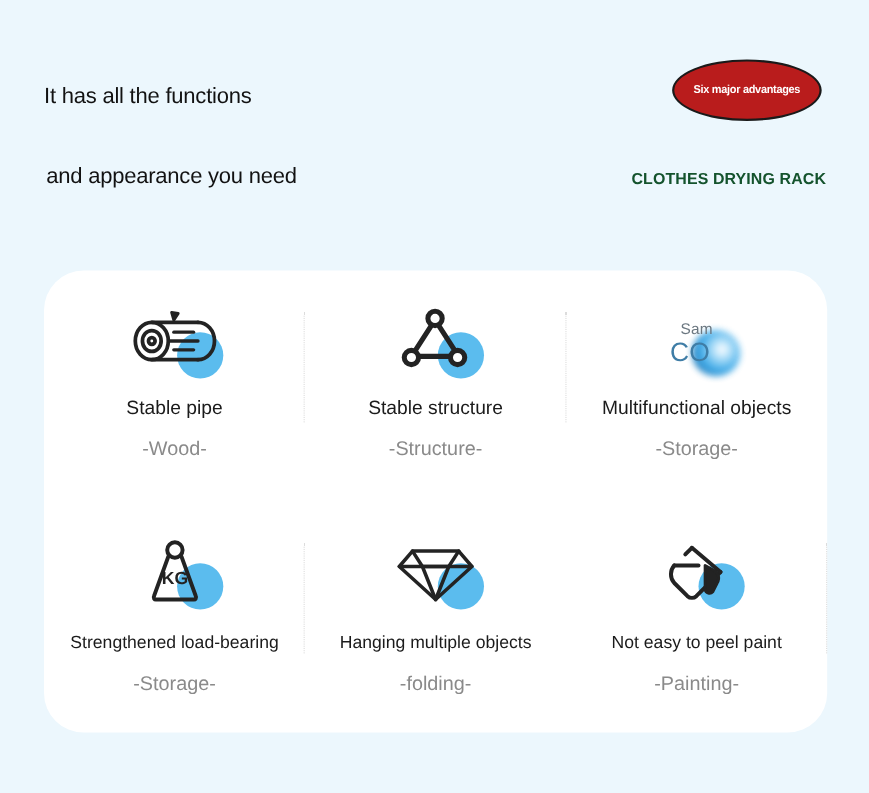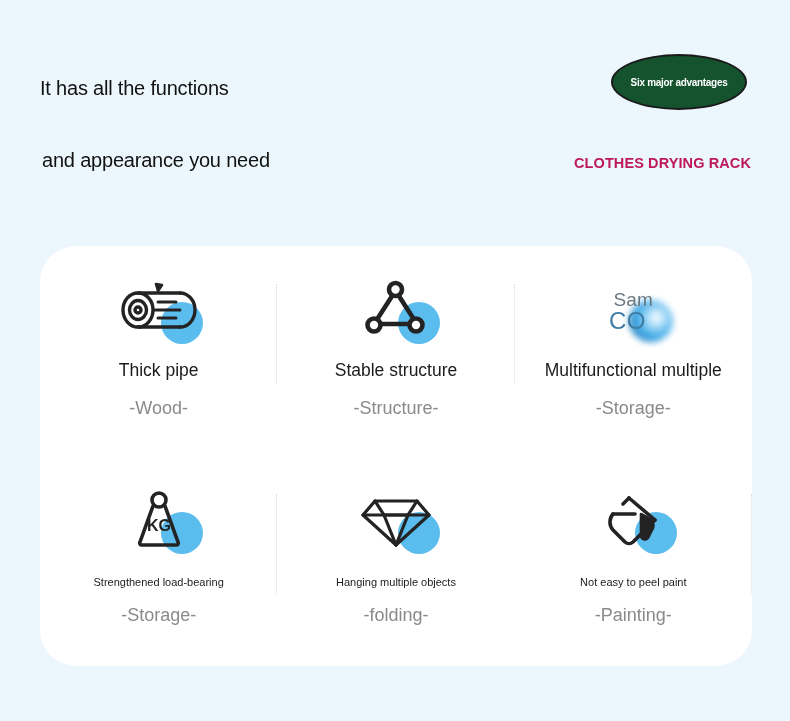--- a/index.html
+++ b/index.html
@@ -33,42 +33,42 @@
   .headline-line.second { padding-left: 2px; }
 
   
   .badge {
     position: absolute;
     left: 611px;
     top: 54px;
     width: 136px;
     height: 56px;
     border-radius: 50%;
-    background: #14532d;
+    background: #b91c1c;
     border: 2.5px solid #1a1a1a;
     display: flex;
     align-items: center;
     justify-content: center;
   }
   .badge-label {
     color: #ffffff;
     font-size: 10.5px;
     font-weight: 700;
     letter-spacing: -0.3px;
     white-space: nowrap;
     transform: scaleX(0.95);
   }
 
   .brand-line {
     position: absolute;
     left: 574px;
     top: 155px;
     width: 200px;
     text-align: left;
-    color: #be185d;
+    color: #14532d;
     font-size: 14.5px;
     font-weight: 700;
     letter-spacing: 0.1px;
     white-space: nowrap;
   }
 
   
   .card {
     position: absolute;
     left: 40px;
@@ -128,21 +128,21 @@
     left: 48px;
     top: 28px;
   }
 
   .cell-title {
     color: #1b1b1b;
     text-align: center;
     white-space: nowrap;
   }
   .row1 .cell-title { font-size: 17.5px; font-weight: 400; margin-top: 4px; }
-  .row2 .cell-title { font-size: 11px; font-weight: 400; margin-top: 10px; text-align: center; }
+  .row2 .cell-title { font-size: 16px; font-weight: 400; margin-top: 10px; text-align: center; }
 
   .cell-sub {
     color: #8a8a8a;
     font-size: 18px;
     font-weight: 400;
     text-align: center;
     white-space: nowrap;
   }
   .row1 .cell-sub { margin-top: 17px; }
   .row2 .cell-sub { margin-top: 17px; }
@@ -151,21 +151,21 @@
   .samco {
     position: relative;
     width: 92px;
     height: 72px;
     display: flex;
     flex-direction: column;
     align-items: center;
     justify-content: center;
   }
   .samco-top {
-    font-size: 19px;
+    font-size: 14px;
     color: #6b7780;
     letter-spacing: 0.2px;
     line-height: 19px;
     position: relative;
     z-index: 3;
     margin-bottom: 2px;
     margin-right: 0;
   }
   .samco-bottom {
     font-size: 24px;
@@ -215,21 +215,21 @@
           <path d="M18 45 H60"></path>
           <ellipse cx="18" cy="28" rx="15" ry="17"></ellipse>
           <path d="M60 11 a15 17 0 0 1 0 34"></path>
           <ellipse cx="18" cy="28" rx="8.5" ry="9.5"></ellipse>
           <circle cx="18" cy="28" r="3"></circle>
           <path d="M38 20 H56" stroke-width="3"></path>
           <path d="M34 28 H60" stroke-width="3"></path>
           <path d="M38 36 H56" stroke-width="3"></path>
         </svg>
       </div>
-      <div class="cell-title">Thick pipe</div>
+      <div class="cell-title">Stable pipe</div>
       <div class="cell-sub">-Wood-</div>
     </div>
 
     <div class="cell row1 sep">
       <div class="icon-wrap">
         <div class="blue-blob"></div>
         <svg width="66" height="60" viewBox="0 0 66 60" fill="none" stroke="#232323" stroke-width="4.6" stroke-linecap="round" stroke-linejoin="round">
           <path d="M31 13 L13 41"></path>
           <path d="M34 13 L52 41"></path>
           <path d="M18 44 H48"></path>
@@ -243,21 +243,21 @@
     </div>
 
     <div class="cell row1">
       <div class="icon-wrap">
         <div class="samco">
           <div class="samco-sphere"></div>
           <div class="samco-top">Sam</div>
           <div class="samco-bottom">CO</div>
         </div>
       </div>
-      <div class="cell-title">Multifunctional multiple</div>
+      <div class="cell-title">Multifunctional objects</div>
       <div class="cell-sub">-Storage-</div>
     </div>
 
     <div class="cell row2 sep">
       <div class="icon-wrap">
         <div class="blue-blob"></div>
         <svg width="64" height="62" viewBox="0 0 64 62" fill="none" stroke="#232323" stroke-width="3.6" stroke-linecap="round" stroke-linejoin="round">
           <circle cx="32" cy="11" r="7"></circle>
           <path d="M26 17 L13 53 a2 2 0 0 0 2 3 H49 a2 2 0 0 0 2-3 L38 17"></path>
           <text x="32" y="42" font-family="Liberation Sans, sans-serif" font-size="16" font-weight="700" fill="#232323" stroke="none" text-anchor="middle">KG</text>

